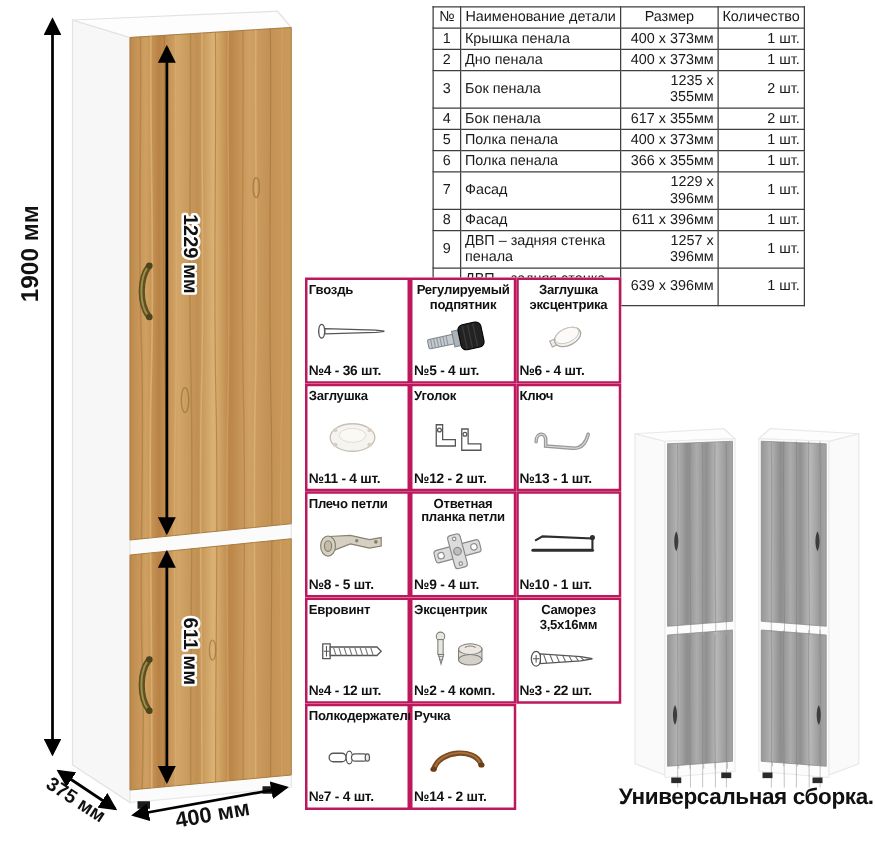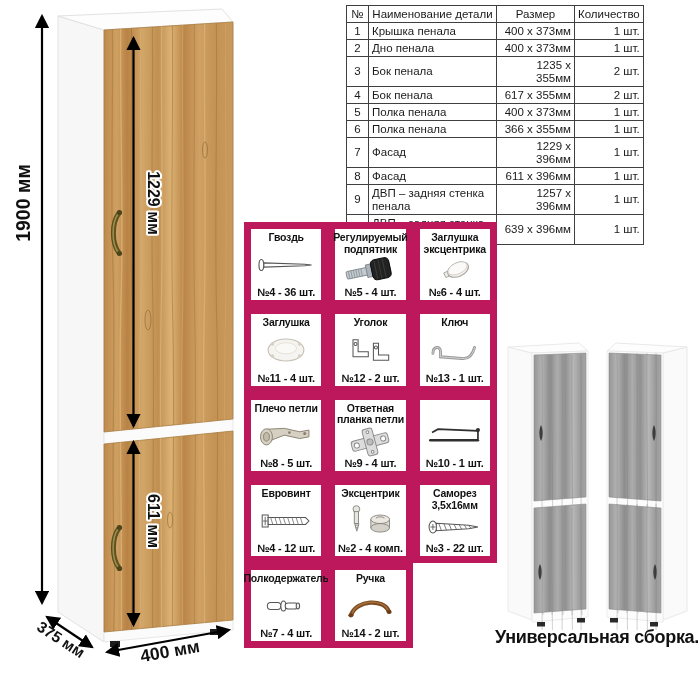--- a/index.html
+++ b/index.html
@@ -17,21 +17,21 @@
   .parts-table th{font-weight:normal;text-align:center;}
   .parts-table td.c0{text-align:center;}
   .parts-table td.c1{text-align:left;}
   .parts-table td.c2{text-align:right;}
   .parts-table td.c3{text-align:right;}
   .parts-table col.w0{width:22px}.parts-table col.w1{width:128px}
   .parts-table col.w2{width:78px}.parts-table col.w3{width:66px}
 
   
   .hw-grid{position:absolute;left:244px;top:222px;display:grid;grid-template-columns:repeat(3,84.3px);grid-auto-rows:85.3px;}
-  .hw-cell{box-sizing:border-box;border:7px solid #be185d;background:#fff;display:flex;flex-direction:column;align-items:center;padding:3px 1px 2px;}
+  .hw-cell{box-sizing:border-box;border:2px solid #be185d;background:#fff;display:flex;flex-direction:column;align-items:flex-start;padding:3px 1px 2px;}
   .hw-title{font-weight:bold;font-size:10.5px;line-height:1.12;text-align:center;letter-spacing:-0.2px;}
   .hw-icon{flex:1;display:flex;align-items:center;justify-content:center;min-height:0;}
   .hw-icon svg{width:70px;height:34px;}
   .hw-count{font-weight:bold;font-size:11px;letter-spacing:-0.2px;}
 
   
   .cab-gray{position:absolute;left:495px;top:330px;width:205px;height:300px;}
   .caption{position:absolute;left:494px;top:627px;width:206px;text-align:center;font-size:18px;font-weight:bold;letter-spacing:-0.3px;}
 </style>
 </head>

